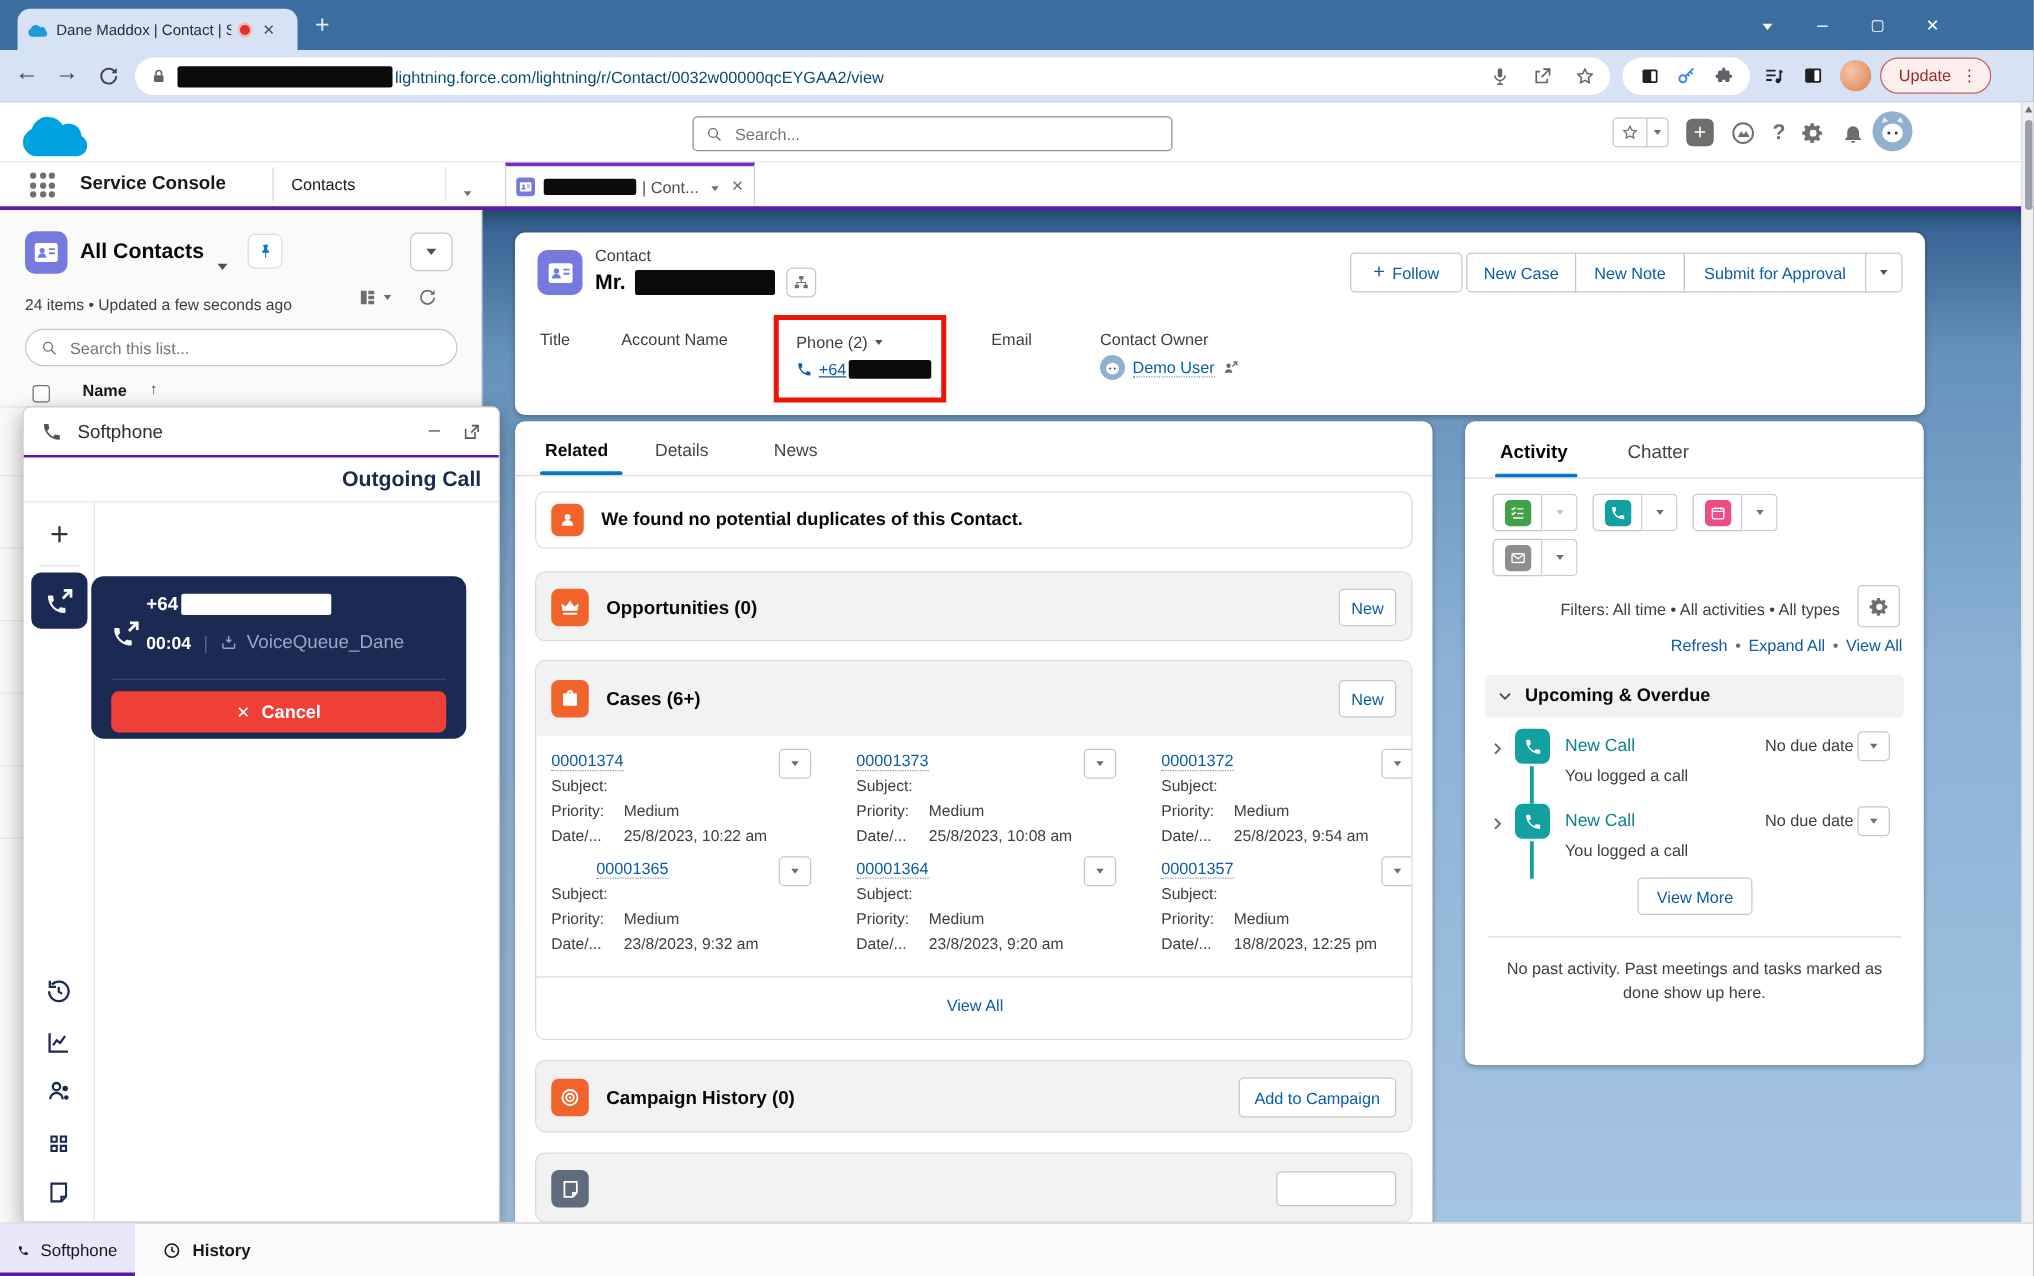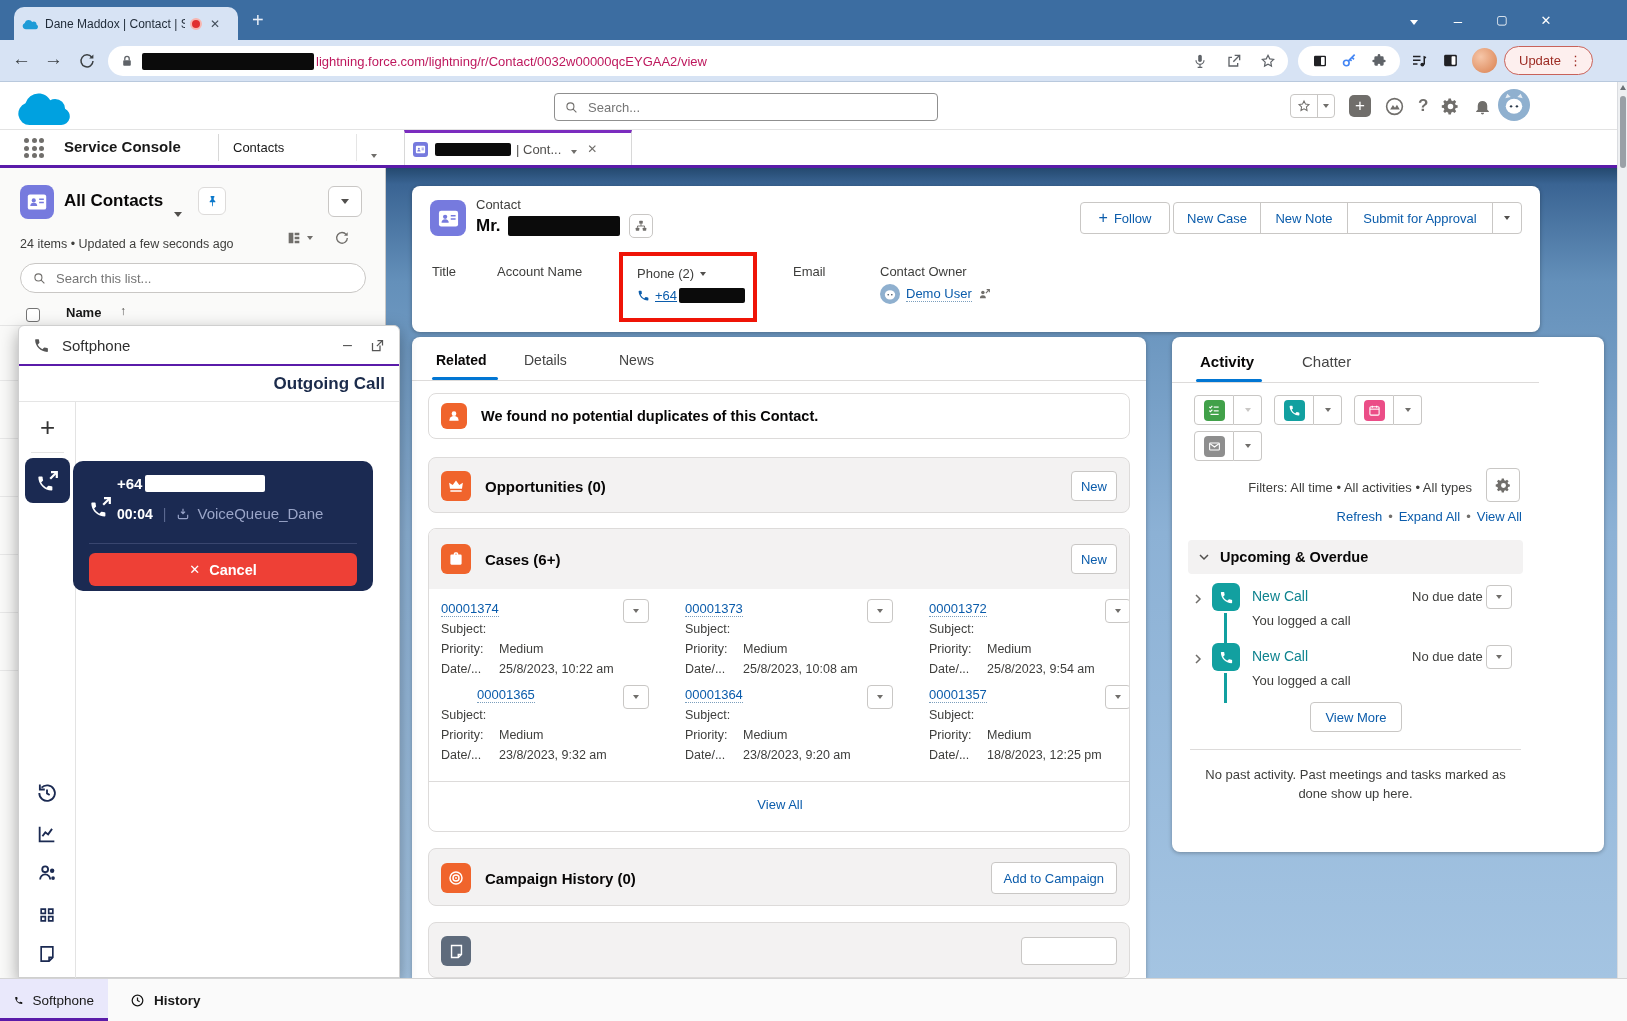--- a/index.html
+++ b/index.html
@@ -210,21 +210,21 @@
     <span class="abs" style="left:12px;top:48px;top:8px;color:#3b4043;font-size:19px;">←</span>
     <span class="abs" style="left:44px;top:8px;color:#3b4043;font-size:19px;">→</span>
     <svg class="abs" width="18" height="18" style="left:78px;top:12px;color:#3b4043;">
         <use href="#i-refresh"></use>
       </svg>
     <div class="abs flex" style="left:108px;top:6px;width:1180px;height:30px;background:#fff;border-radius:15px;padding:0 12px;">
       <svg width="14" height="14" style="color:#5f6368;flex:none">
           <use href="#i-lock"></use>
         </svg>
       <span class="redact" style="width:172px;height:17px;margin-left:8px;"></span>
-      <span style="font-size:13px;color:#be185d;margin-left:2px;white-space:nowrap;">lightning.force.com/lightning/r/Contact/0032w00000qcEYGAA2/view</span>
+      <span style="font-size:13px;color:#0c4a6e;margin-left:2px;white-space:nowrap;">lightning.force.com/lightning/r/Contact/0032w00000qcEYGAA2/view</span>
       <span style="flex:1"></span>
       <svg width="16" height="16" style="color:#5f6368;margin-right:18px;">
           <use href="#i-mic"></use>
         </svg>
       <svg width="16" height="16" style="color:#5f6368;margin-right:18px;">
           <use href="#i-share"></use>
         </svg>
       <svg width="16" height="16" style="color:#5f6368;">
           <use href="#i-star"></use>
         </svg>
@@ -305,21 +305,21 @@
         <i style="background:#706e6b;border-radius:50%;"></i>
         <i style="background:#706e6b;border-radius:50%;"></i>
         <i style="background:#706e6b;border-radius:50%;"></i>
         <i style="background:#706e6b;border-radius:50%;"></i>
     </span>
     <span class="abs" style="left:64px;top:8px;font-size:15px;font-weight:600;color:#181818;">Service Console</span>
     <span class="abs" style="left:218px;top:4px;height:27px;border-left:1px solid #d8d8d8;"></span>
     <span class="abs" style="left:233px;top:10px;font-size:13px;color:#181818;">Contacts</span>
     <span class="abs" style="left:356px;top:4px;height:27px;border-left:1px solid #e5e5e5;"></span>
     <span class="abs" style="left:371px;top:14px;color:#706e6b;"><span class="tri tri-sm"></span></span>
-    <div class="abs flex" style="left:404px;top:0;width:228px;height:35px;border-left:1px solid #d8d8d8;border-right:1px solid #d8d8d8;border-top:3px solid #7b2cbf;background:#fff;padding:0 8px;">
+    <div class="abs flex" style="left:404px;top:0;width:200px;height:35px;border-left:1px solid #d8d8d8;border-right:1px solid #d8d8d8;border-top:3px solid #7b2cbf;background:#fff;padding:0 8px;">
       <span class="icsq" style="width:15px;height:15px;background:#767ade;border-radius:3px;color:#767ade;">
           <svg width="13" height="13">
             <use href="#i-card"></use>
           </svg>
         </span>
       <span class="redact" style="width:76px;height:13px;margin-left:7px;"></span>
       <span style="font-size:13px;color:#514f4d;margin-left:5px;white-space:nowrap;">| Cont...</span>
       <span style="margin-left:10px;color:#706e6b;"><span class="tri tri-sm"></span></span>
       <span style="margin-left:10px;color:#706e6b;font-size:12px;">✕</span>
     </div>
@@ -619,21 +619,21 @@
             <svg width="17" height="17" style="color:#fff">
               <use href="#i-note"></use>
             </svg>
           </span>
         <span style="flex:1"></span>
         <span class="btn" style="width:96px;height:28px;"></span>
       </div>
     </div>
   </div>
 
-  <div class="abs" style="left:1172px;top:337px;width:432px;height:515px;background:#fff;border-radius:8px;box-shadow:0 1px 4px rgba(0,0,0,.3);">
+  <div class="abs" style="left:1172px;top:337px;width:367px;height:515px;background:#fff;border-radius:8px;box-shadow:0 1px 4px rgba(0,0,0,.3);">
     <span class="abs" style="left:28px;top:16px;font-size:15px;font-weight:bold;color:#080707;">Activity</span>
     <span class="abs" style="left:24px;top:42px;width:66px;height:3px;background:#0176d3;border-radius:2px;"></span>
     <span class="abs" style="left:130px;top:16px;font-size:15px;color:#444;">Chatter</span>
     <div class="abs" style="left:0;top:45px;width:367px;border-top:1px solid #dddbda;"></div>
 
     <div class="abs flex" style="left:22px;top:58px;">
       <span class="abtn">
           <span class="icsq" style="width:21px;height:21px;background:#41a149;border-radius:4px;">
             <svg width="14" height="14" style="color:#fff">
               <use href="#i-task"></use>

